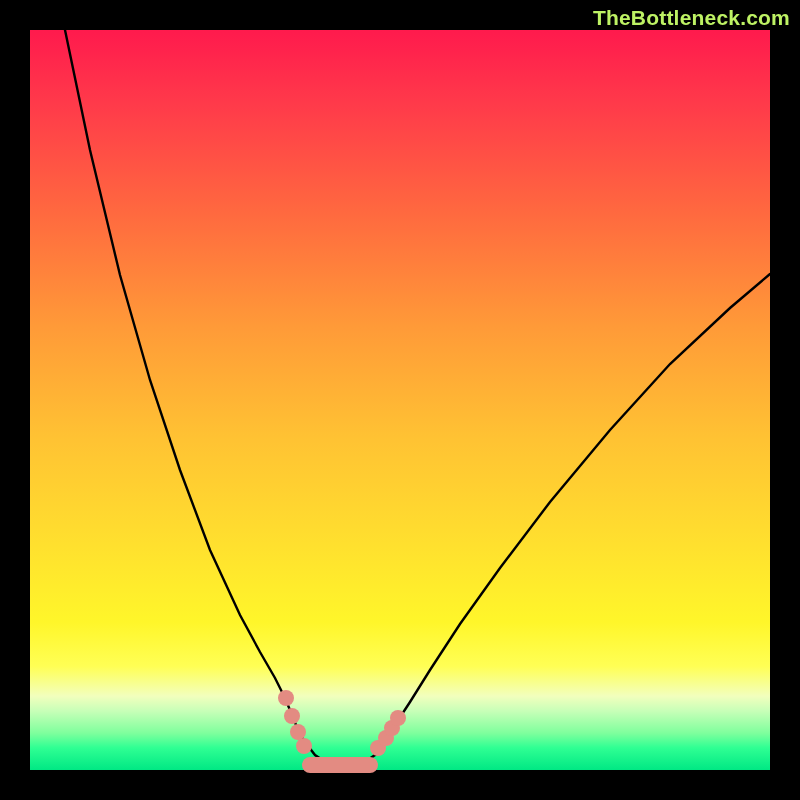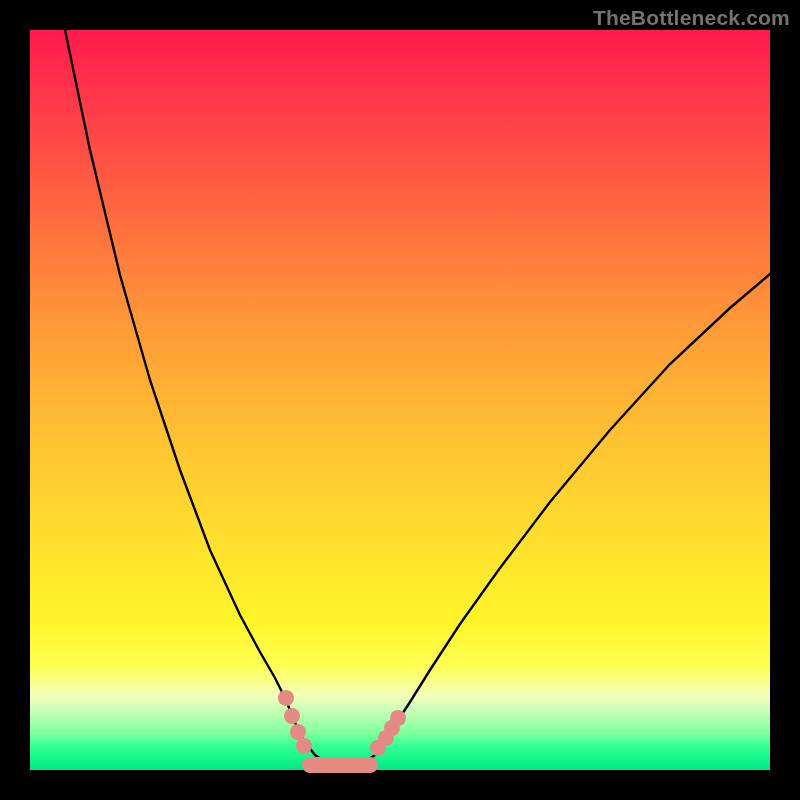--- a/index.html
+++ b/index.html
@@ -31,21 +31,21 @@
       #2fff93 97%,
       #00e884 100%
     );
   }
   .watermark {
     position: absolute;
     top: 6px;
     right: 10px;
     font-family: Arial, Helvetica, sans-serif;
     font-size: 21px;
-    color: #737373;
+    color: #bef264;
     letter-spacing: 0.2px;
     font-weight: 600;
   }
   svg.curve-layer {
     position: absolute;
     left: 0; top: 0;
     width: 740px; height: 740px;
     overflow: visible;
   }
 </style>

